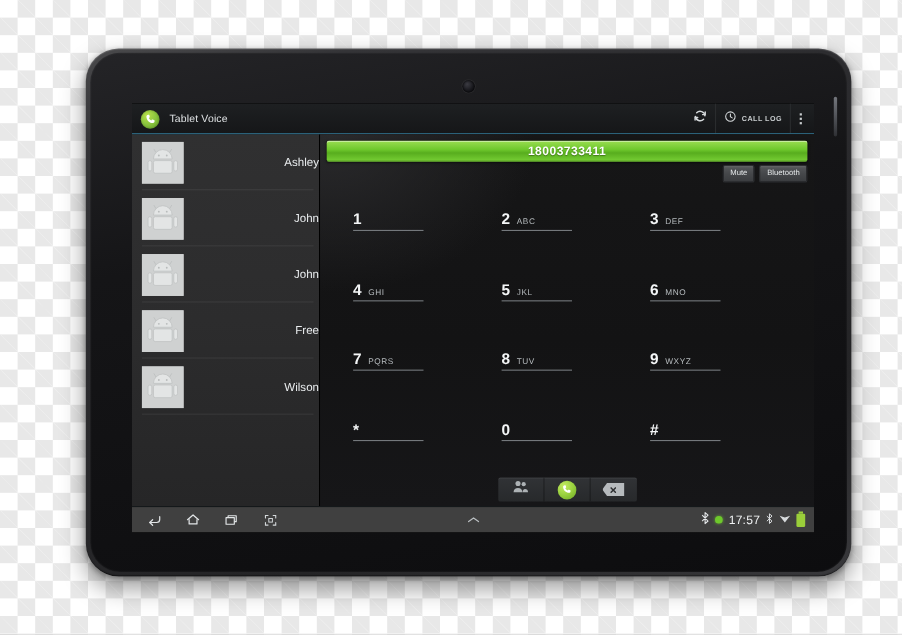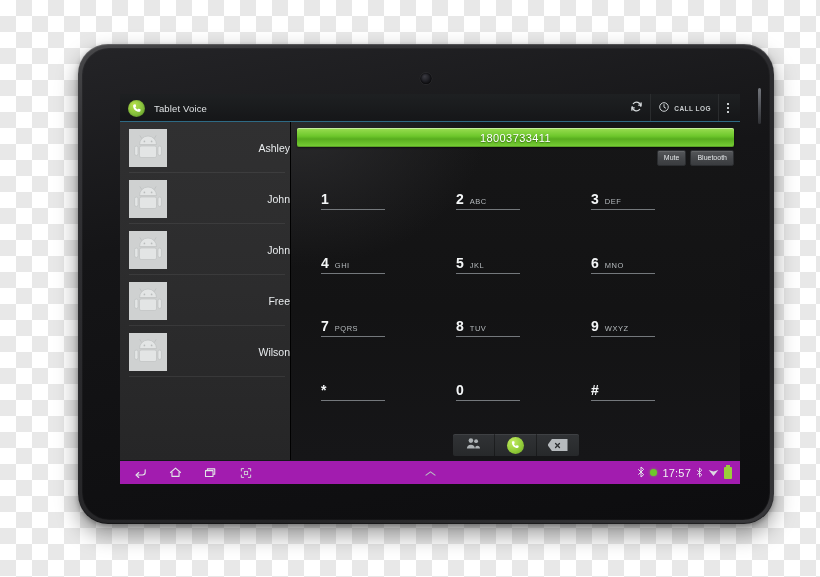--- a/index.html
+++ b/index.html
@@ -212,21 +212,21 @@
   .callbar {
     height: 19px;
     border-radius: 2px;
     background: linear-gradient(180deg, #9ade52 0%, #6ec82c 42%, #58ad1e 58%, #79d136 100%);
     box-shadow: inset 0 1px 0 rgba(255,255,255,0.45), inset 0 -1px 0 rgba(0,0,0,0.22), 0 1px 2px rgba(0,0,0,0.5);
     display: flex; align-items: center; justify-content: center;
   }
   .callbar-number {
     color: #ffffff;
     font-size: 11px;
-    font-weight: normal;
+    font-weight: bold;
     letter-spacing: 0.4px;
     text-shadow: 0 1px 1px rgba(0,0,0,0.35);
   }
   .call-actions {
     display: flex;
     justify-content: flex-end;
     gap: 4px;
     padding: 3px 6px 0 0;
     flex: 0 0 auto;
   }
@@ -310,21 +310,21 @@
     width: 20px; height: 12px;
     background: #b6babd;
     display: flex; align-items: center; justify-content: center;
     clip-path: polygon(22% 0%, 100% 0%, 100% 100%, 22% 100%, 0% 50%);
   }
 
   
   .sysbar {
     flex: 0 0 auto;
     height: 24px;
-    background: #a21caf;
+    background: #404040;
     display: flex;
     align-items: center;
     padding: 0 8px 0 12px;
     position: relative;
     border-top: 1px solid #14181a;
   }
   .navgroup { display: flex; align-items: center; gap: 18px; }
   .nav-btn { cursor: pointer; display: flex; align-items: center; justify-content: center; width: 17px; height: 17px; }
   .sys-spacer { flex: 1 1 auto; }
   .sys-center {

